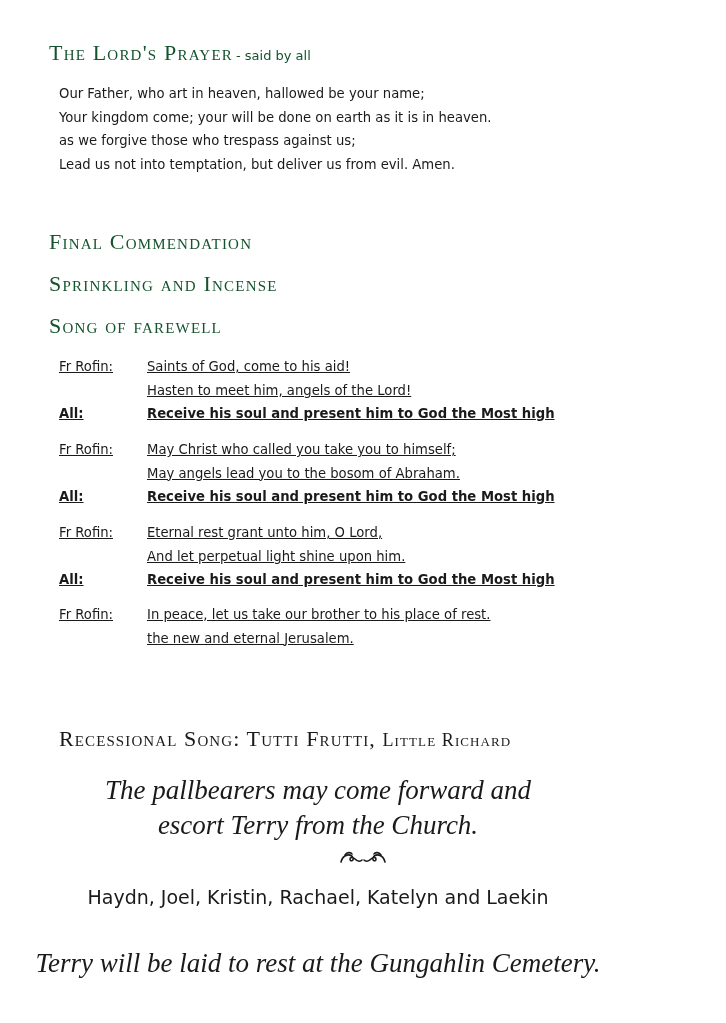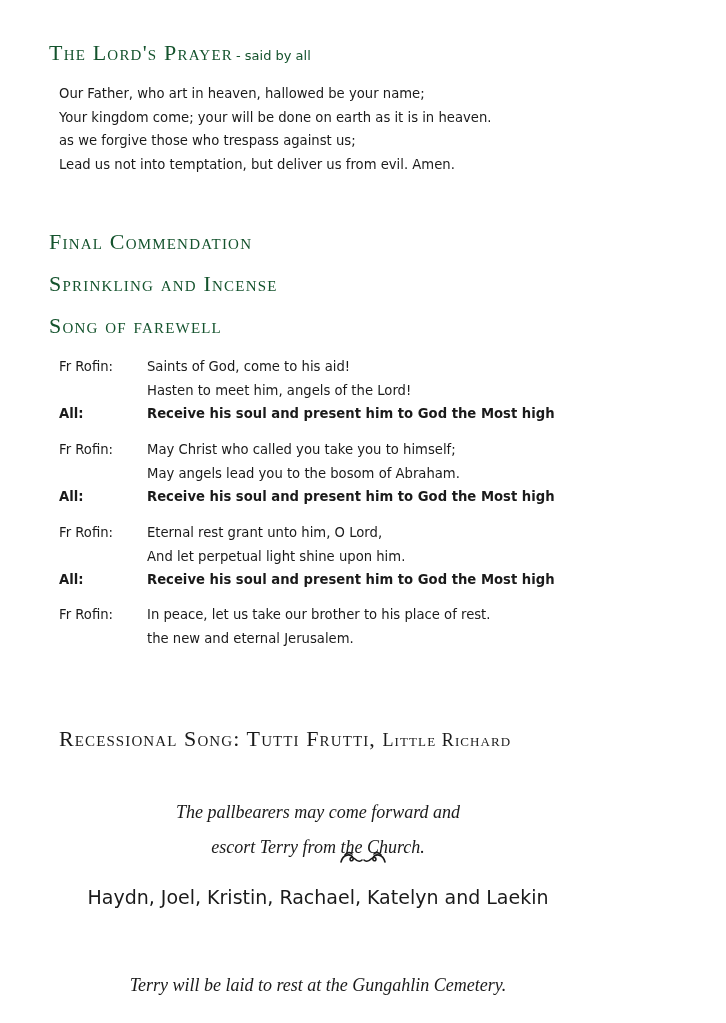--- a/index.html
+++ b/index.html
@@ -32,20 +32,21 @@
     line-height: 23.6px;
     white-space: nowrap;
   }
 
   .resp {
     position: absolute;
     left: 59px;
     font-family: "DejaVu Sans", sans-serif;
     font-size: 13.2px;
     line-height: 23.5px;
+    text-decoration: underline;
   }
   .resp-row { display: flex; white-space: nowrap; }
   .resp-row .speaker { width: 88px; flex: none; }
   .resp-row.all { font-weight: bold; }
 
   .recessional {
     position: absolute;
     left: 59px;
     top: 726px;
     font-family: "Liberation Serif", serif;
@@ -55,23 +56,22 @@
     white-space: nowrap;
   }
   .recessional .artist { font-size: 18px; }
 
   .italic-center {
     position: absolute;
     left: 0; width: 636px;
     text-align: center;
     font-family: "Liberation Serif", serif;
     font-style: italic;
-    font-size: 18px;
+    font-size: 27px;
     line-height: 35px;
-    margin-top: 22px;
   }
 
   .ornament {
     position: absolute;
     left: 0; width: 726px; top: 851px;
     text-align: center;
   }
 
   .names {
     position: absolute;

